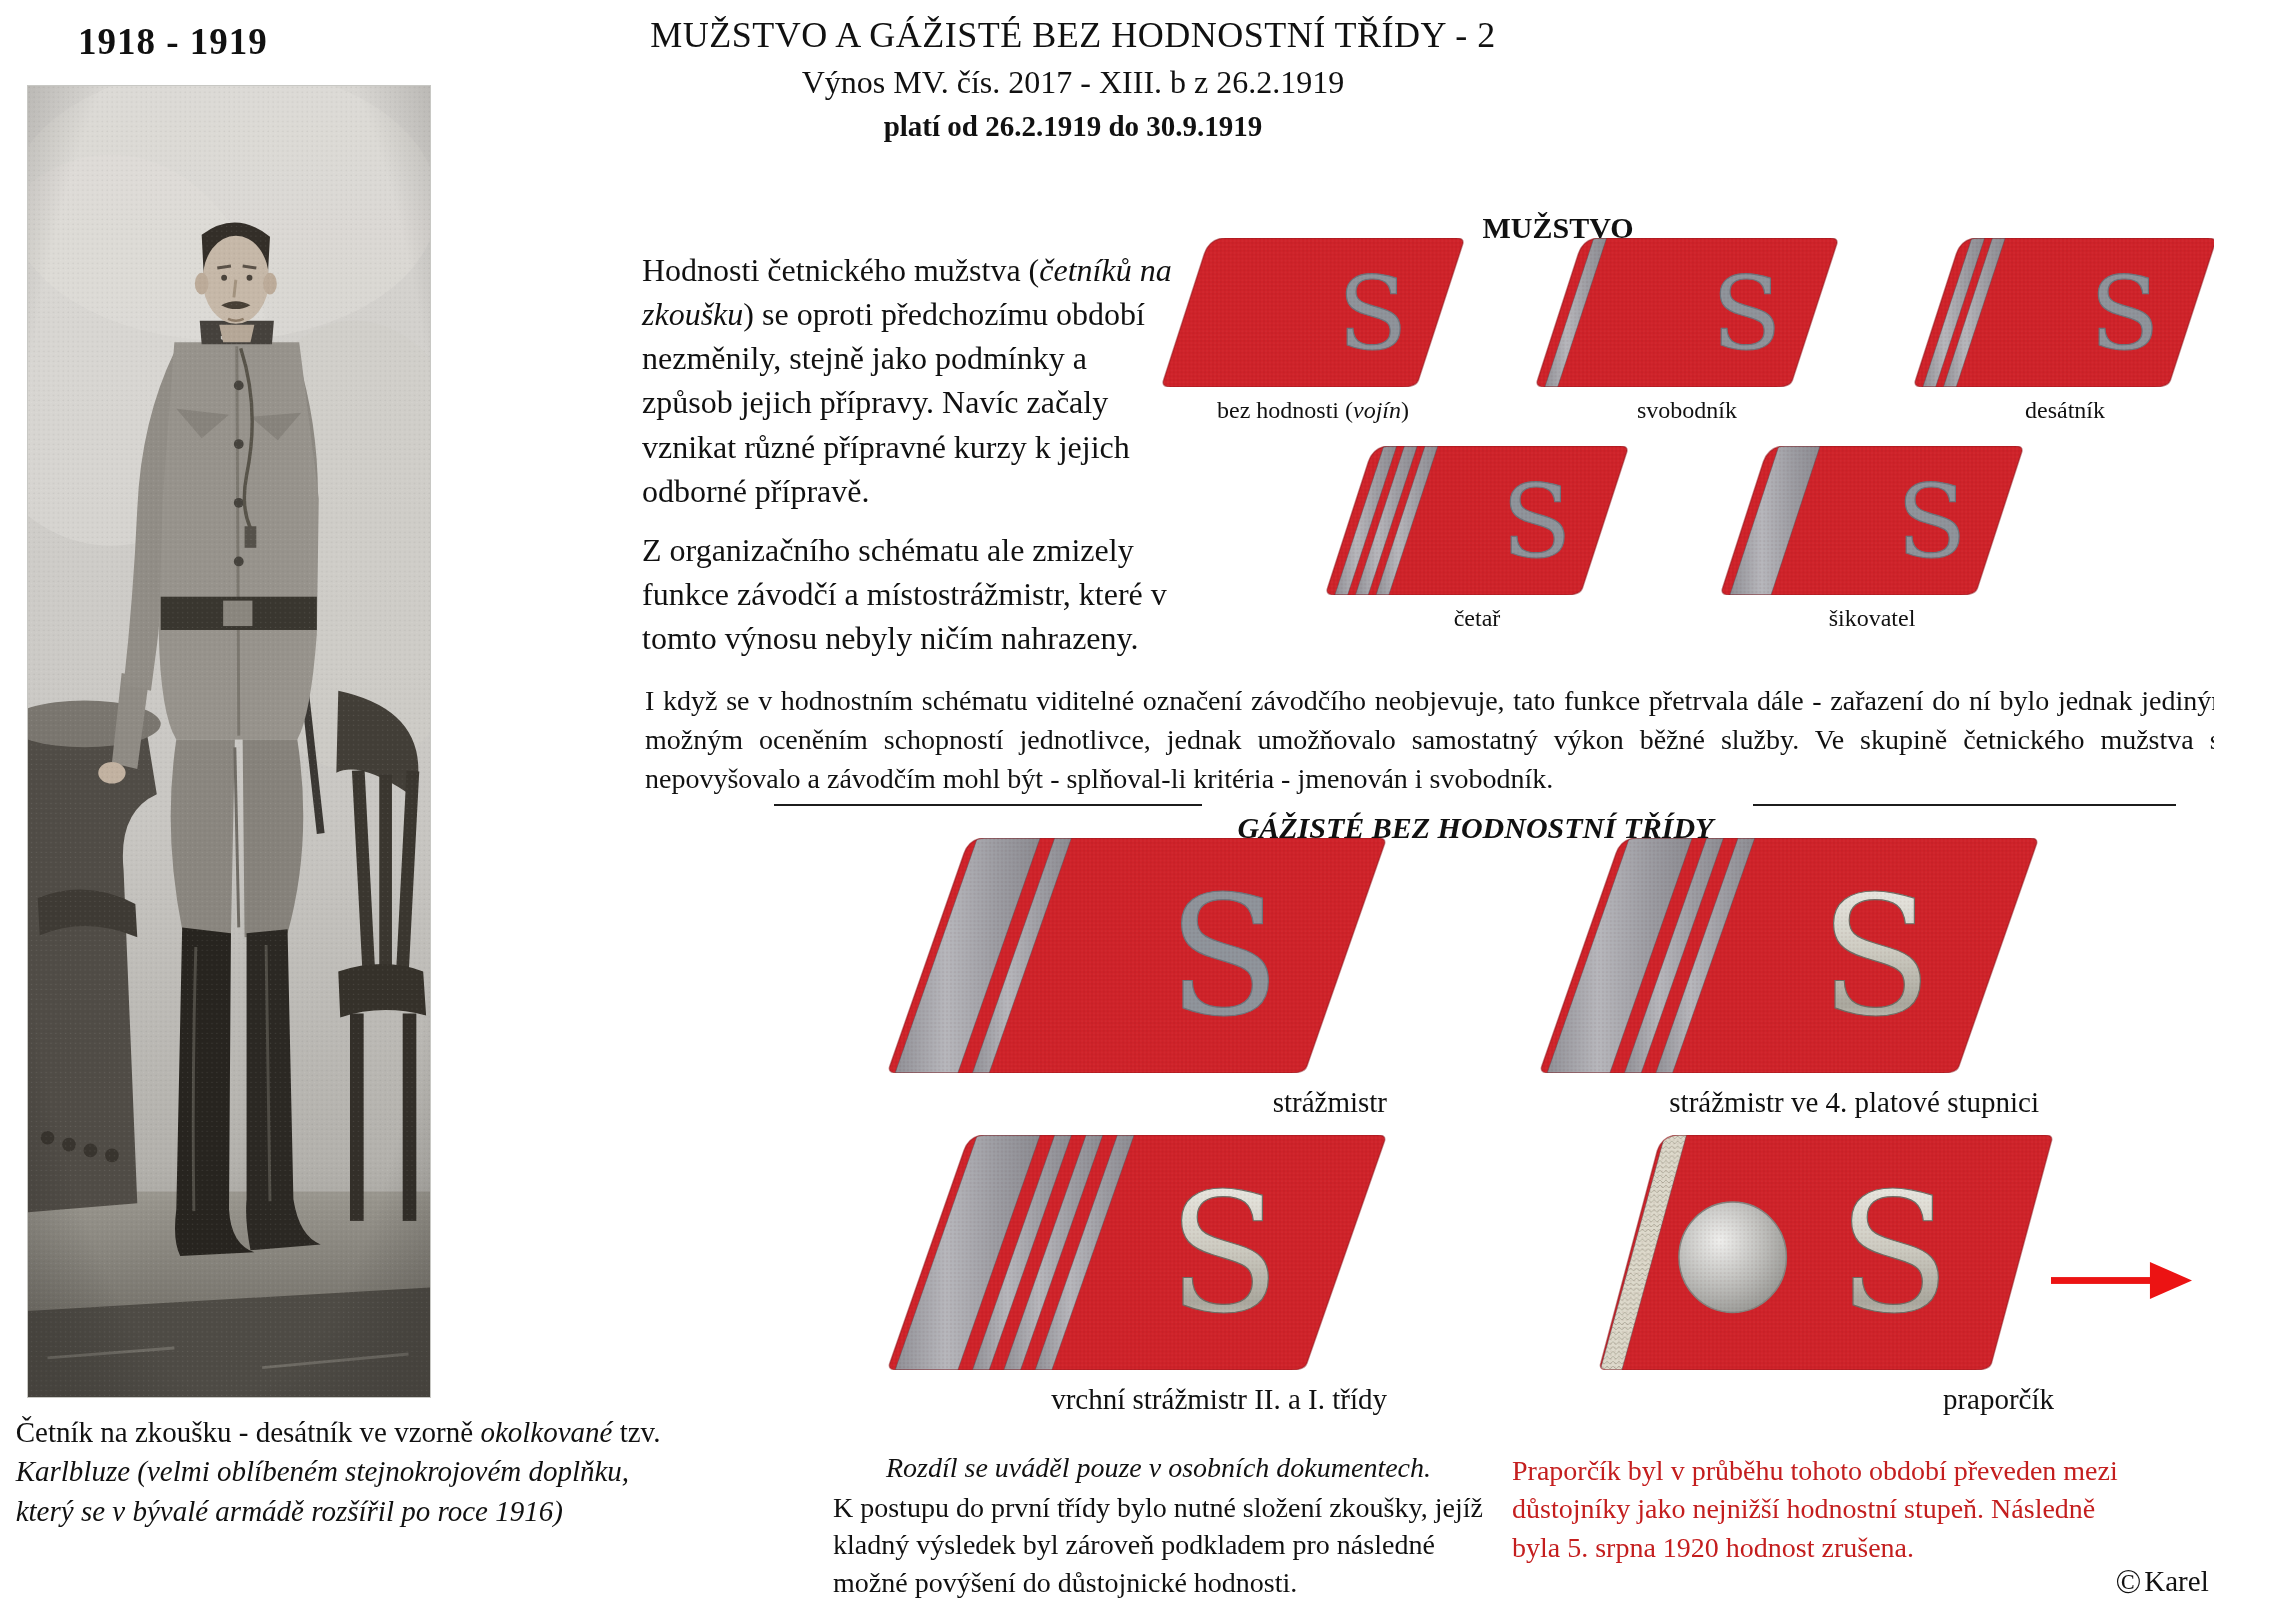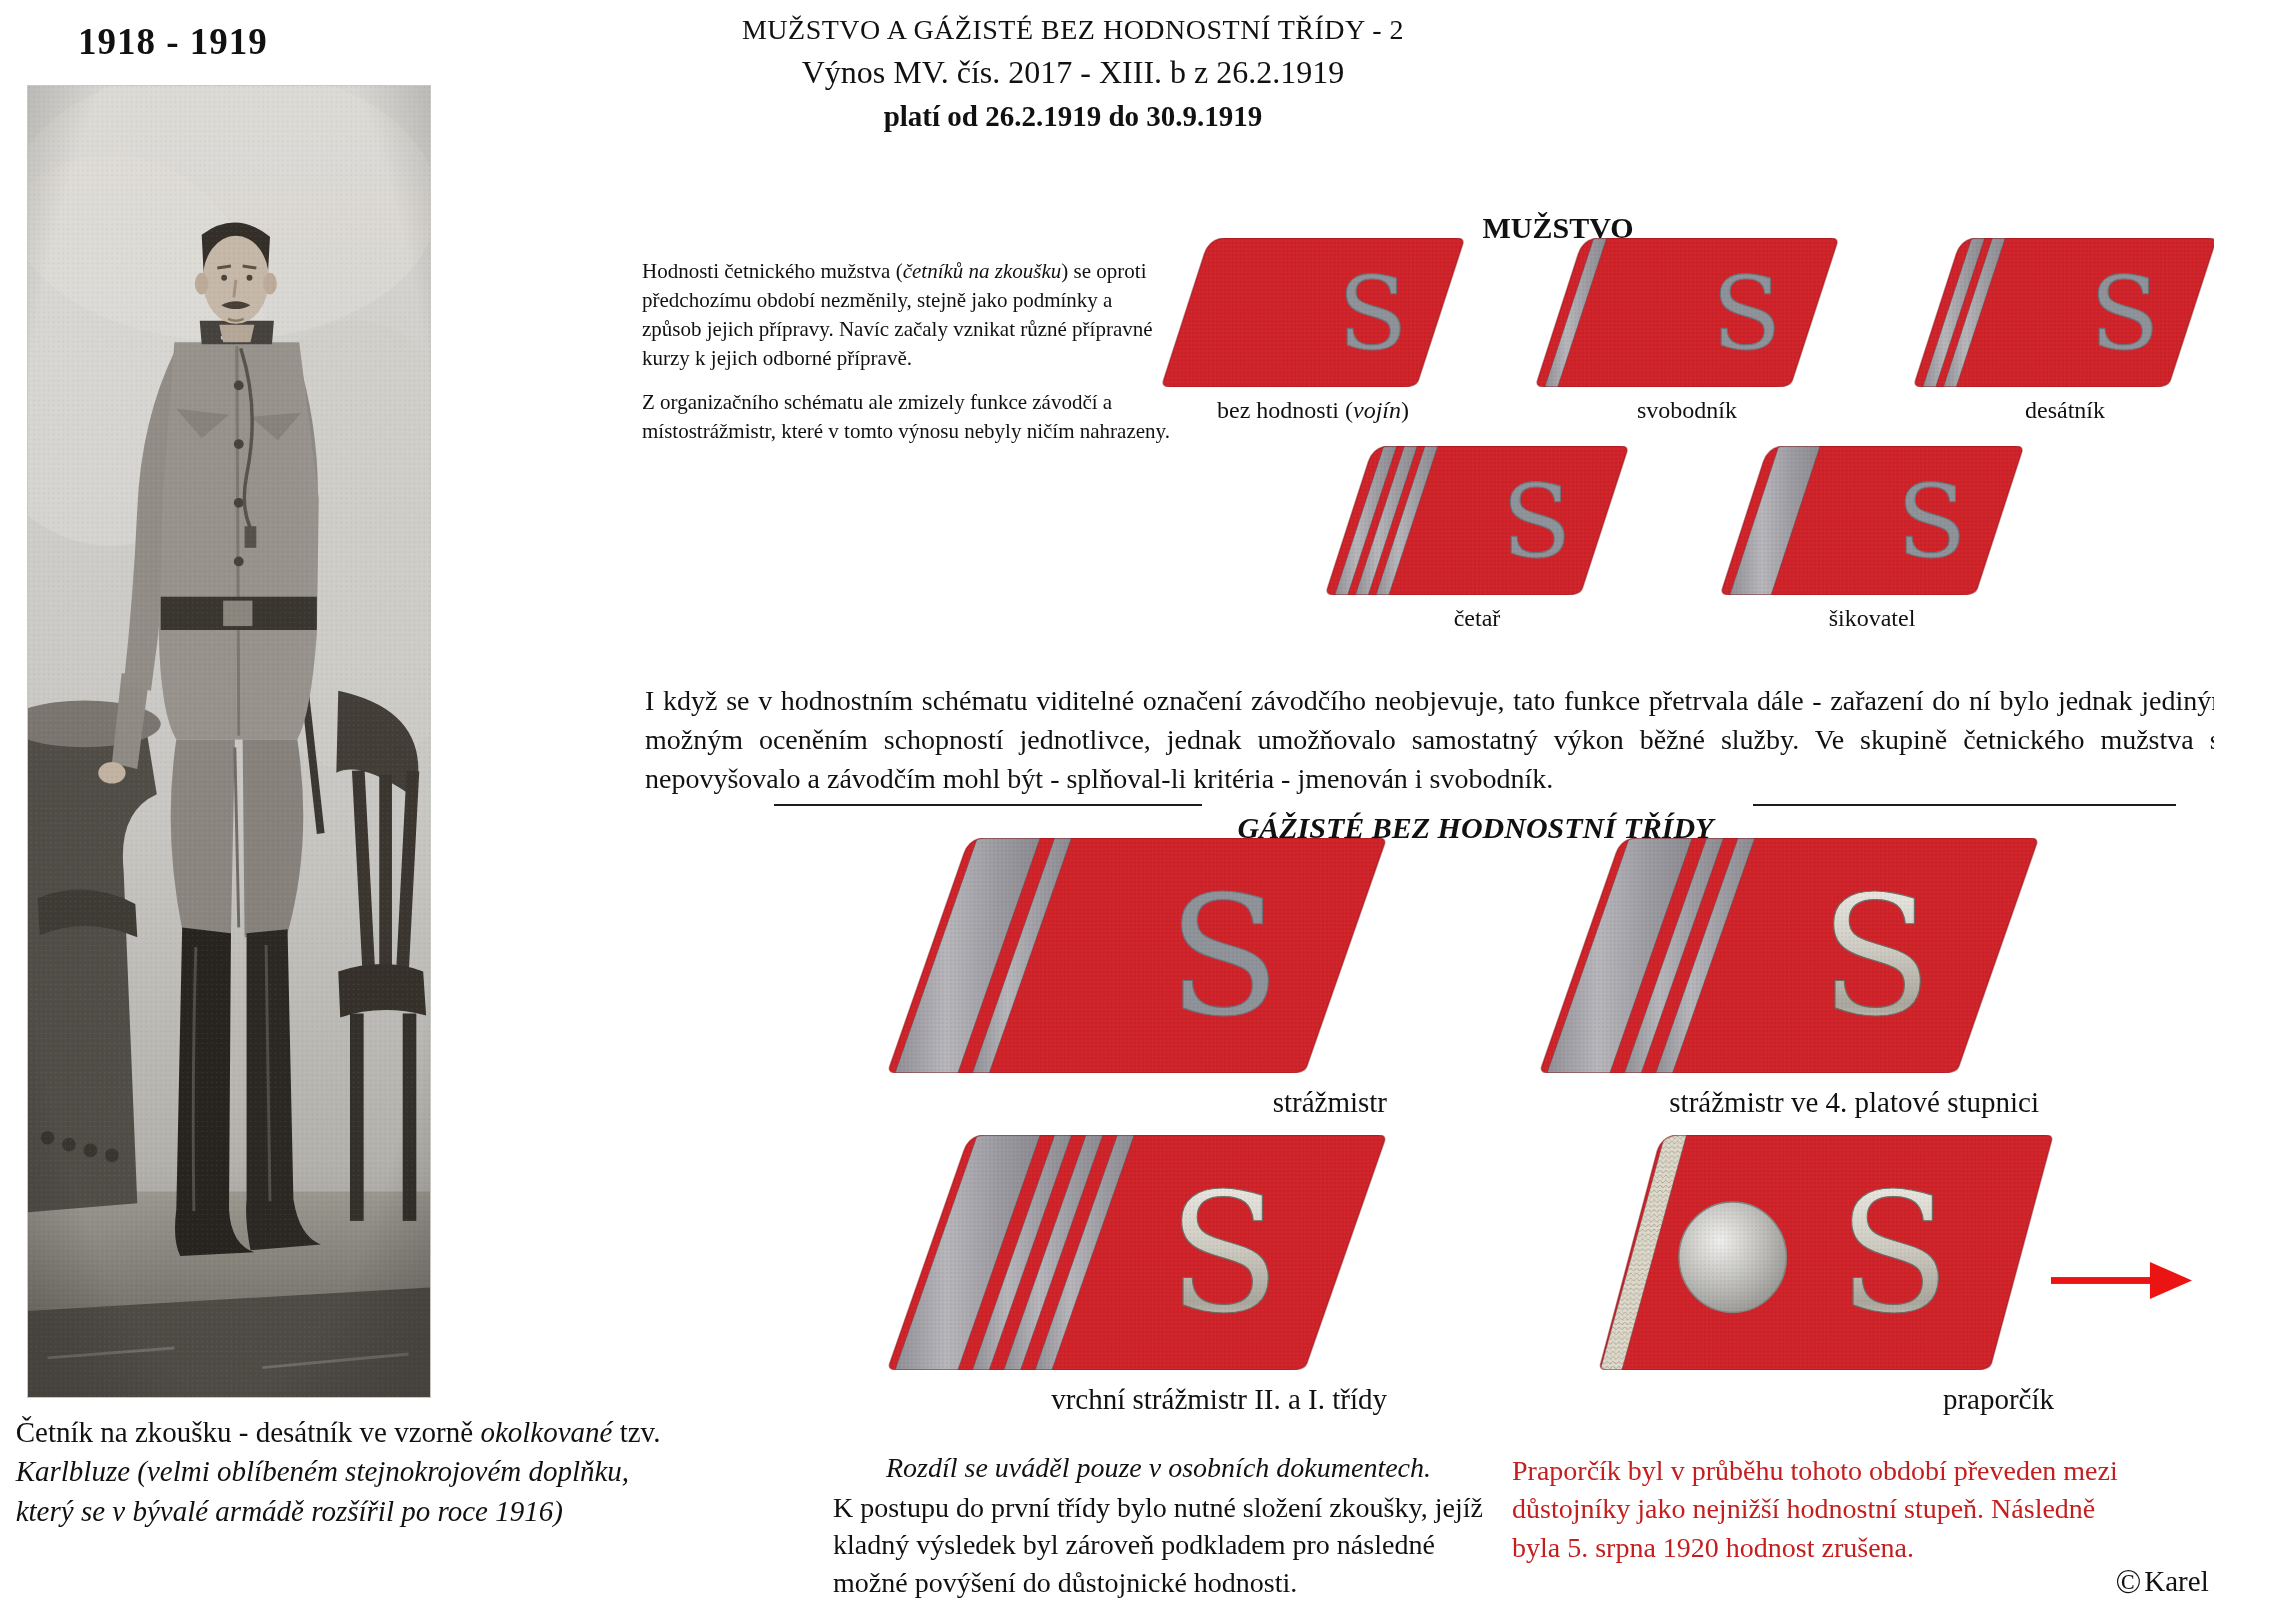--- a/index.html
+++ b/index.html
@@ -8,25 +8,25 @@
   .abs{position:absolute;}
 
   .period{left:78px;top:19.6px;font-size:37px;font-weight:bold;letter-spacing:1px;}
 
   .photo{left:27.4px;top:85px;width:404px;height:1313px;margin:0;border:1px solid #c8c8c4;box-sizing:border-box;}
   .photo svg{display:block;width:100%;height:100%;}
 
   .photo-caption{left:15.7px;top:1413px;width:647px;font-size:29px;line-height:1.36;}
 
   .doc-header{left:441px;top:13.7px;width:1264px;text-align:center;}
-  .doc-header h1{margin:0;font-size:28px;font-weight:normal;letter-spacing:0.5px;}
+  .doc-header h1{margin:0;font-size:36px;font-weight:normal;letter-spacing:0.5px;}
   .doc-header .subtitle{font-size:32px;margin-top:8.8px;}
   .doc-header .validity{font-size:29px;font-weight:bold;margin-top:8.8px;}
 
-  .intro{left:642px;top:257px;width:531px;font-size:21px;line-height:1.38;}
+  .intro{left:642px;top:248px;width:531px;font-size:32px;line-height:1.38;}
   .intro p{margin:0 0 14.7px 0;}
 
   .sec-h{font-size:30px;font-weight:bold;text-align:center;}
   .muzstvo-h{left:1411px;top:186px;width:294px;}
   .gaziste-h{left:1206px;top:786px;width:539px;font-style:italic;}
   .rule{height:2px;background:#1c1c1c;}
   .rule-left{left:774px;top:804px;width:428px;}
   .rule-right{left:1753px;top:804px;width:423px;}
 
   .rank{margin:0;text-align:center;}

